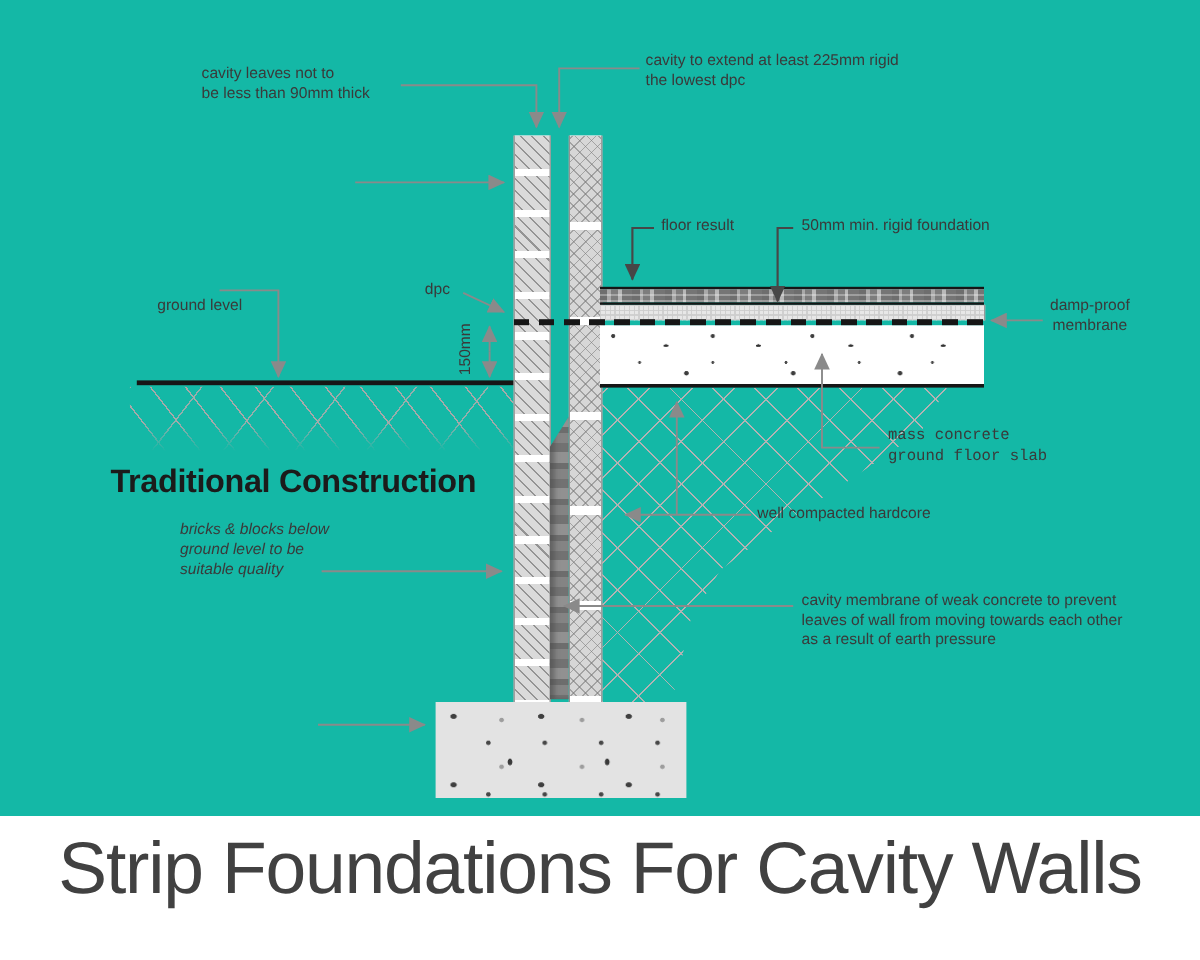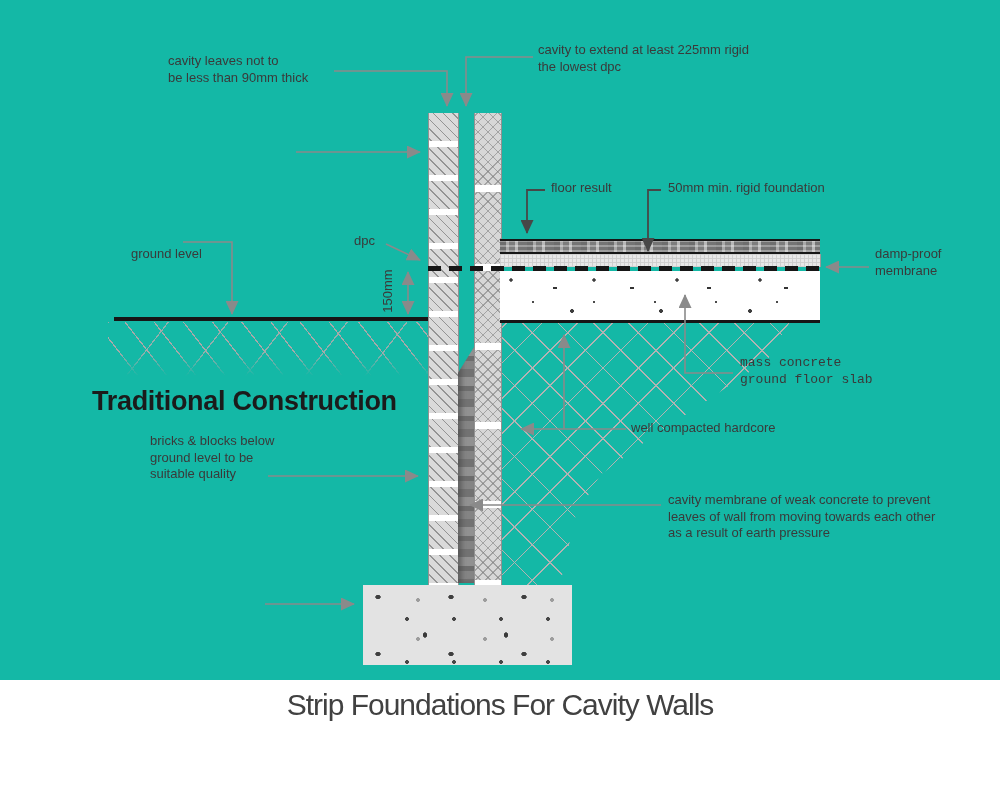--- a/index.html
+++ b/index.html
@@ -107,21 +107,21 @@
       radial-gradient(circle at 10px 38px, #8f8f8f 1px, transparent 1.5px);
     background-size:73px 57px, 47px 43px, 81px 63px, 59px 49px, 67px 39px, 41px 31px;
   }
 
   .dim-rot{position:absolute;left:357px;top:284px;width:60px;height:14px;
     text-align:center;font-size:13px;transform:rotate(-90deg);}
 
   .section-label{position:absolute;left:92px;top:386px;font-size:27px;font-weight:700;
     color:#1b1b1b;letter-spacing:-.3px;}
   .main-title{position:absolute;left:0;right:0;top:688px;text-align:center;
-    font-size:30px;color:var(--title);letter-spacing:-1px;}
+    font-size:61px;color:var(--title);letter-spacing:-1px;}
 
   svg.leaders{position:absolute;left:0;top:0;z-index:7;}
   .ld{stroke:var(--leader);stroke-width:1.6;fill:none;}
   .ldd{stroke:var(--leader-dark);stroke-width:1.8;fill:none;}
   .mh-g{fill:var(--leader);}
   .mh-d{fill:var(--leader-dark);}
 </style>
 </head>
 <body>
 
@@ -172,26 +172,26 @@
 
   <div class="ann" style="left:168px;top:53px;">cavity leaves not to
 be less than 90mm thick</div>
   <div class="ann" style="left:538px;top:42px;">cavity to extend at least 225mm rigid
 the lowest dpc</div>
   <div class="ann" style="left:551px;top:180px;">floor result</div>
   <div class="ann" style="left:668px;top:180px;">50mm min. rigid foundation</div>
   <div class="ann" style="left:107px;top:246px;margin-left:24px;">ground level</div>
   <div class="ann" style="left:354px;top:233px;">dpc</div>
   <div class="dim-rot">150mm</div>
-  <div class="ann" style="left:875px;top:246px;">damp-proof
+  <div class="ann" style="left:875px;top:246px;text-align:center;">damp-proof
 membrane</div>
   <div class="ann" style="left:740px;top:355px;font-family:Liberation Mono, monospace;">mass concrete
 ground floor slab</div>
   <div class="ann" style="left:631px;top:420px;">well compacted hardcore</div>
-  <div class="ann" style="left:150px;top:433px;">bricks &amp; blocks below
+  <div class="ann" style="left:150px;top:433px;font-style:italic;">bricks &amp; blocks below
 ground level to be
 suitable quality</div>
   <div class="ann" style="left:668px;top:492px;">cavity membrane of weak concrete to prevent
 leaves of wall from moving towards each other
 as a result of earth pressure</div>
 
   <div class="section-label">Traditional Construction</div>
   <div class="main-title">Strip Foundations For Cavity Walls</div>
 </div>
 

